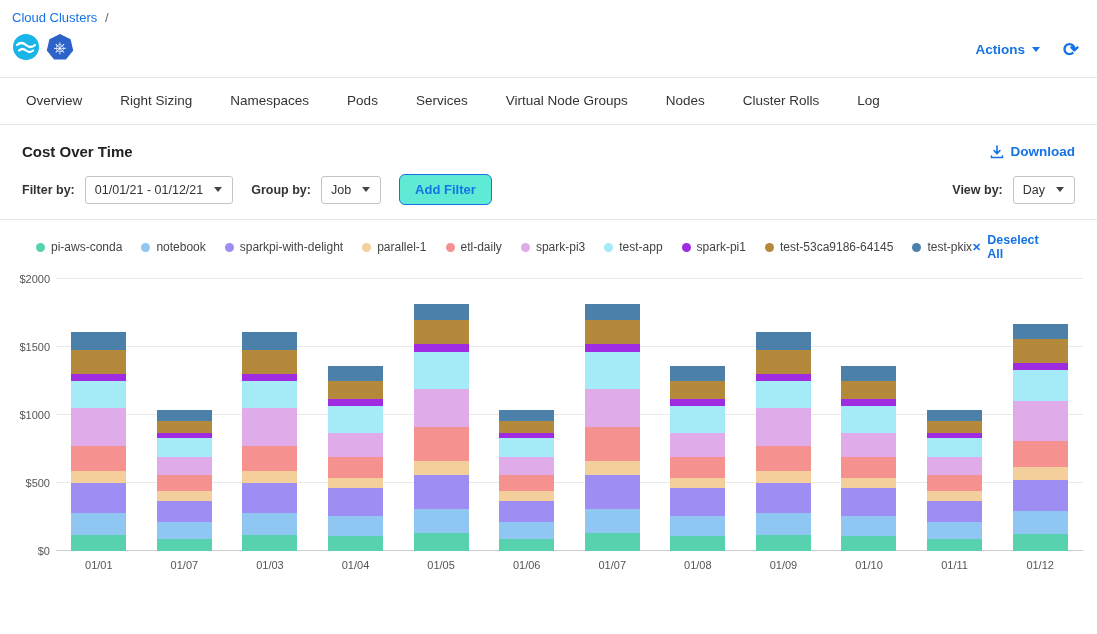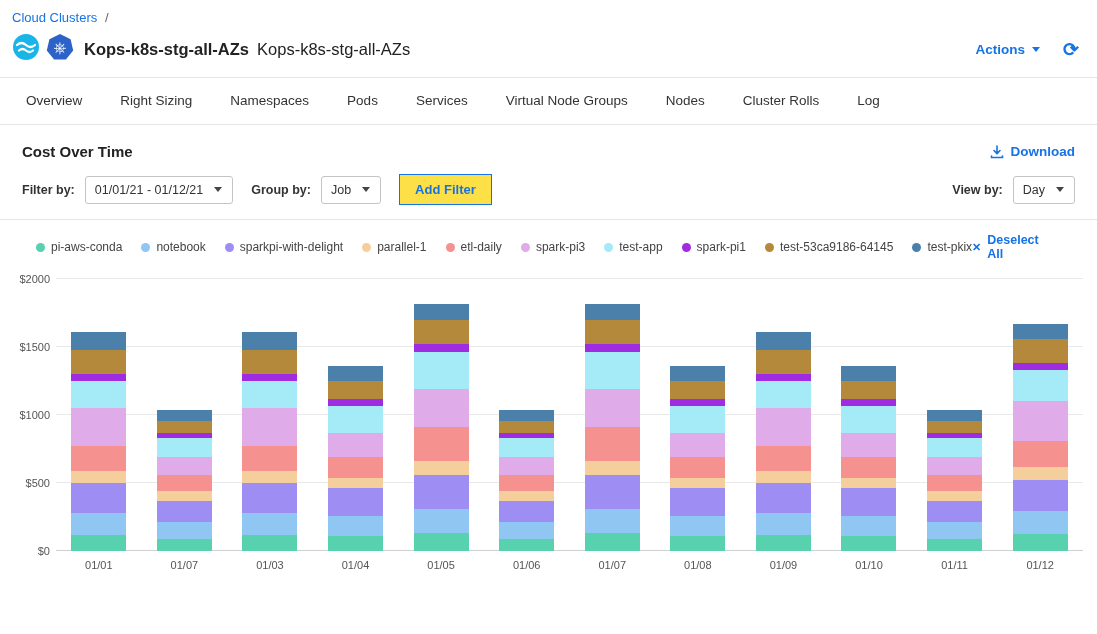--- a/index.html
+++ b/index.html
@@ -31,21 +31,21 @@
 
   
   .section-row { display:flex; align-items:center; padding:18px 22px 12px 22px; }
   .section-title { font-size:15px; font-weight:bold; color:#222; }
   .download { margin-left:auto; display:flex; align-items:center; gap:7px; color:#1673e6; font-size:13.5px; font-weight:bold; cursor:pointer; }
 
   
   .filter-row { display:flex; align-items:center; padding:2px 22px 14px 22px; border-bottom:1px solid #e6e6e6; gap:10px; }
   .f-label { font-size:12.5px; font-weight:bold; color:#333; }
   .select { display:inline-flex; align-items:center; gap:10px; border:1px solid #c4c4c4; border-radius:3px; padding:6px 9px; font-size:12.5px; color:#333; cursor:pointer; background:#fff; }
-  .btn-outline { border:1px solid #1673e6; color:#1673e6; background:#fde047; border-radius:0; padding:7px 15px; font-size:13px; font-weight:bold; cursor:pointer; margin-left:8px; font-family:"Liberation Sans", sans-serif; }
+  .btn-outline { border:1px solid #1673e6; color:#1673e6; background:#5eead4; border-radius:6px; padding:7px 15px; font-size:13px; font-weight:bold; cursor:pointer; margin-left:8px; font-family:"Liberation Sans", sans-serif; }
   .spacer { flex:1; }
 
   
   .legend-row { display:flex; align-items:center; padding:13px 22px 10px 36px; flex-wrap:nowrap; }
   .legend-items { display:flex; align-items:center; gap:19px; }
   .legend-item { display:flex; align-items:center; gap:6px; font-size:12px; color:#444; cursor:pointer; white-space:nowrap; }
   .dot { width:9px; height:9px; border-radius:50%; display:inline-block; }
   .deselect { margin-left:auto; color:#1673e6; font-size:12.5px; font-weight:bold; cursor:pointer; display:flex; align-items:center; gap:6px; padding-right:28px; }
   .x-icon { font-size:11px; }
 
@@ -81,23 +81,20 @@
         <path d="M7 17.5 q3.5 -3 7 0 t7 0" stroke="#fff" stroke-width="2.2" fill="none" stroke-linecap="round"></path>
       </svg>
     </span>
     <span>
       <svg width="28" height="28" viewBox="0 0 28 28">
         <polygon points="14,1 24.6,6.2 27.2,17.5 19.9,26.6 8.1,26.6 0.8,17.5 3.4,6.2" fill="#2d63c8"></polygon>
         <text x="14" y="19.5" font-size="16" text-anchor="middle" fill="#ffffff" font-family="DejaVu Sans, sans-serif">⎈</text>
       </svg>
     </span>
   </div>
-  <div class="title">
-    <b>Kops-k8s-stg-all-AZs</b><span>Kops-k8s-stg-all-AZs</span>
-  </div>
   <div class="header-right">
     <div class="actions-btn">
       <span>Actions</span>
       <svg width="10" height="7" viewBox="0 0 10 7">
           <path d="M1 1 L5 6 L9 1 Z" fill="#1673e6"></path>
         </svg>
     </div>
     <span class="refresh">⟳</span>
   </div>
 </div>

